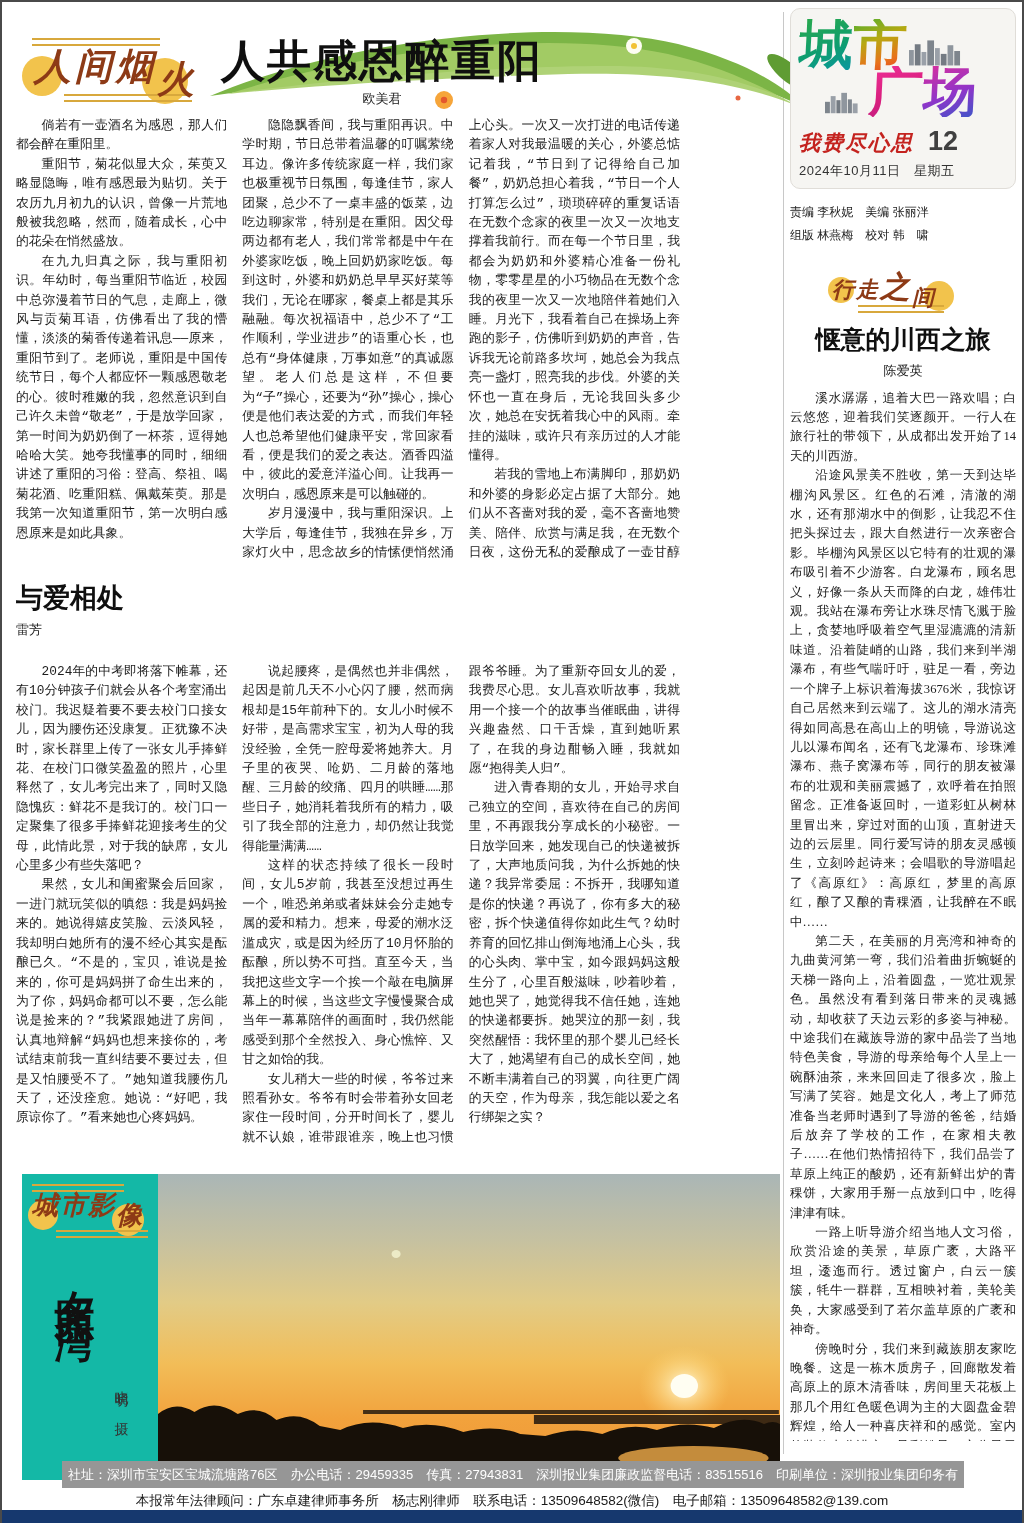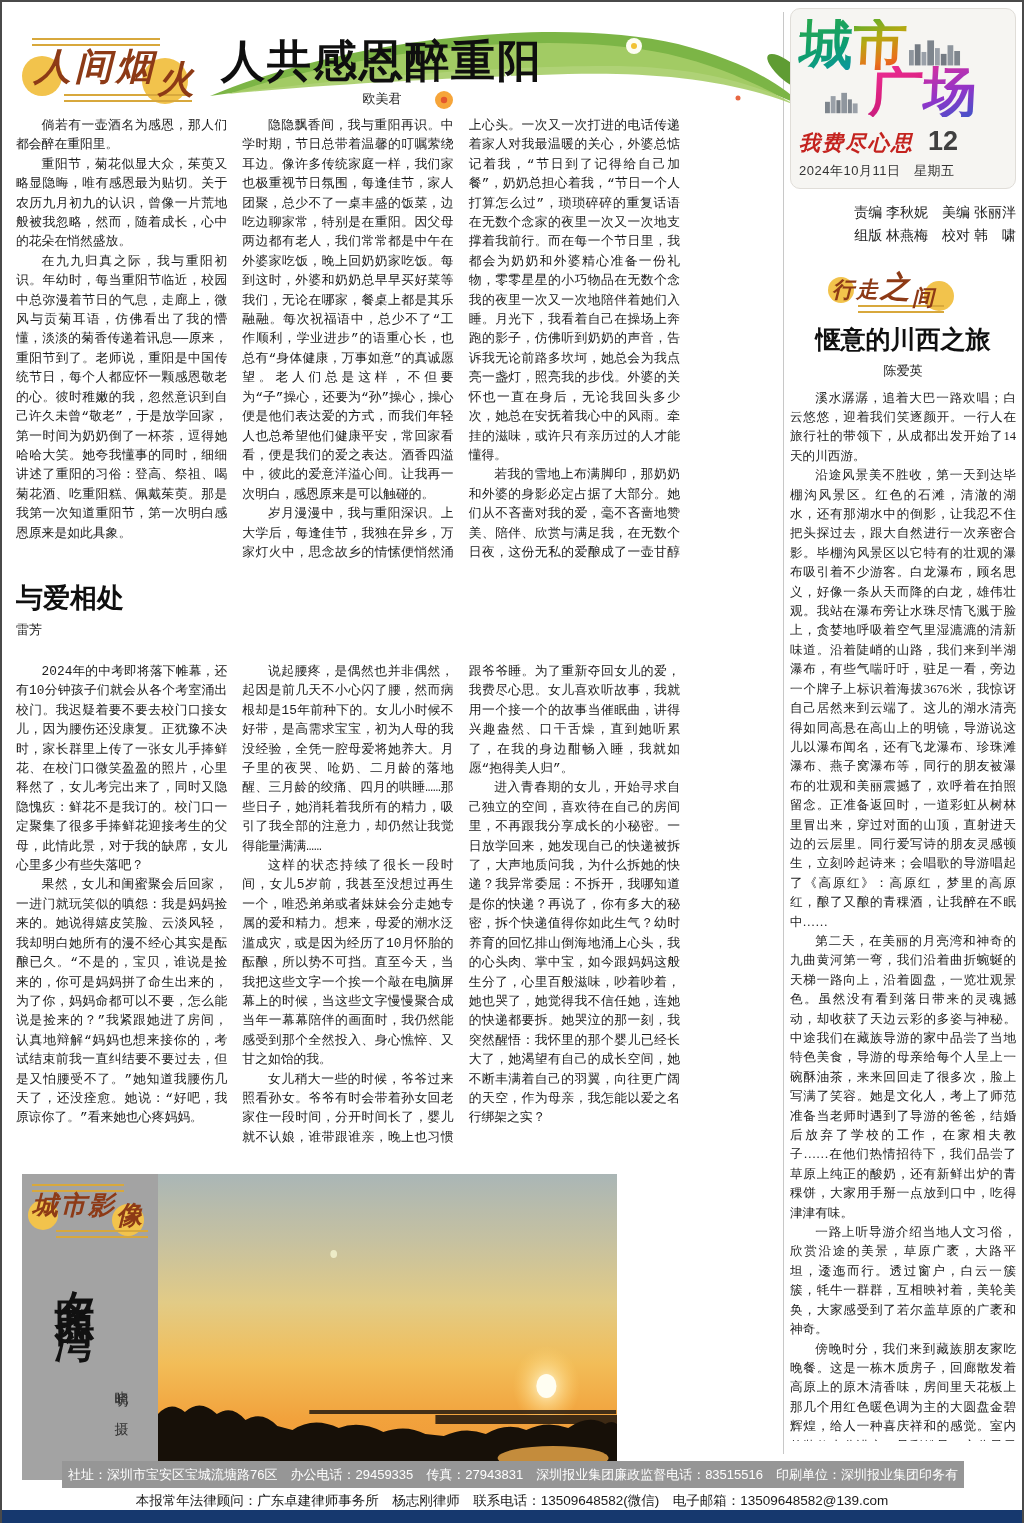--- a/index.html
+++ b/index.html
@@ -39,22 +39,22 @@
   .coltext { column-count:3; column-gap:15px; font-size:12.8px; line-height:19.4px;
     text-align:justify; overflow:hidden; column-fill:auto;font-family:Liberation Mono, monospace; }
   .coltext .para { margin:0; text-indent:2em; }
   .art1-text { height:452px; margin-top:2px; }
   .art2-header { text-align:left; margin-top:12px; }
   .art2-title { font-size:27px; font-weight:bold; color:#0f0f0f; }
   .art2-author { font-size:13px; margin-top:5px; color:#222; }
   .art2-text { height:498px; margin-top:23px; }
 
   
-  .photo-box { margin-top:14px; margin-left:6px; width:595px; height:306px;
-    background:#a3a3a3; display:flex; }
+  .photo-box { margin-top:14px; margin-left:6px; width:758px; height:306px;
+    background:#14b8a6; display:flex; }
   .photo-left { width:136px; position:relative; }
   .badge-chengshiyx { position:absolute; left:8px; top:8px; width:128px; height:60px; font-size:26px; letter-spacing:2px; }
   .badge-chengshiyx .blob-a { width:30px; height:30px; left:-2px; top:18px; }
   .badge-chengshiyx .blob-b { width:32px; height:32px; right:14px; top:22px; }
   .badge-chengshiyx .dl-top { left:2px; top:2px; width:92px; }
   .badge-chengshiyx .dl-bot { left:26px; top:48px; width:92px; }
   .badge-chengshiyx .badge-chars { position:absolute; left:2px; top:6px; }
   .badge-chengshiyx .drop { transform:translateY(10px); }
   .photo-title-vert { position:absolute; left:26px; top:84px; writing-mode:vertical-rl;
     font-size:40px; font-weight:bold; letter-spacing:10px; color:#111; }
@@ -77,21 +77,21 @@
   .mc-shi   { background-image:linear-gradient(160deg,#4fae2f 0%,#b7a911 40%,#e8731c 75%,#e2442a 100%); }
   .mc-guang { background-image:linear-gradient(160deg,#ef2f96 0%,#d81f7e 55%,#b61c84 100%); }
   .mc-chang { background-image:linear-gradient(160deg,#d82f9e 0%,#8f35c9 55%,#3f55c8 100%); }
   .skyline { margin:0 0 4px 2px; }
   .brand-row2 { margin-left:24px; margin-top:-4px; }
   .paper-row { display:flex; align-items:baseline; margin-top:8px; }
   .paper-name { color:#c4231f; font-weight:bold; font-style:italic; font-size:21px; letter-spacing:2px; }
   .page-num { font-family:"Liberation Sans",sans-serif; font-weight:bold; font-size:27px; color:#404040; margin-left:14px; }
   .date-row { font-size:13px; color:#333; margin-top:5px; letter-spacing:0.5px;
     font-family:"Liberation Sans",sans-serif; }
-  .credits { text-align:right; margin-top:12px; font-size:14px; color:#222; line-height:23px;
+  .credits { text-align:left; margin-top:12px; font-size:12px; color:#222; line-height:23px;
     font-family:"Liberation Sans",sans-serif; }
   .badge-xingzou { margin:14px auto 0; width:150px; height:52px; font-size:22px; letter-spacing:2px; }
   .badge-xingzou .blob-a { width:26px; height:26px; left:0px; top:16px; }
   .badge-xingzou .blob-b { width:30px; height:30px; right:24px; top:20px; }
   .badge-xingzou .dl-bot { left:30px; top:44px; width:86px; }
   .badge-xingzou .badge-chars { position:absolute; left:4px; top:6px; }
   .badge-xingzou .big { font-size:30px; }
   .badge-xingzou .drop { transform:translateY(8px); }
   .art3-title { text-align:center; font-size:25px; font-weight:bold; color:#0f0f0f; margin-top:10px; }
   .art3-author { text-align:center; font-size:13px; margin-top:6px; color:#222; }

